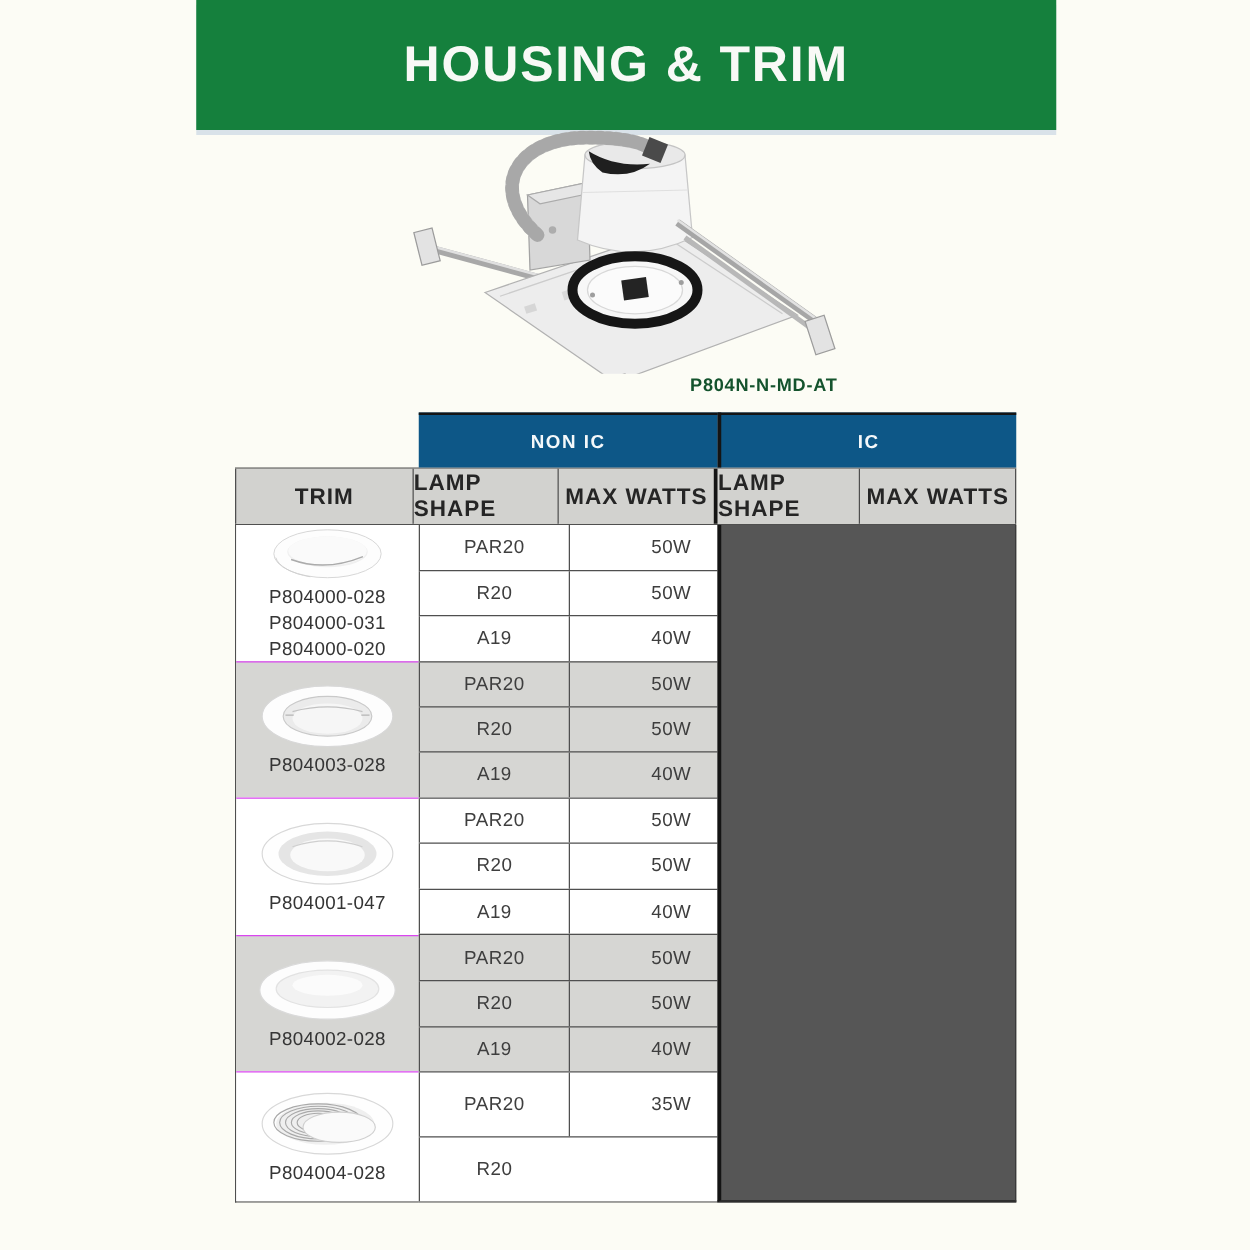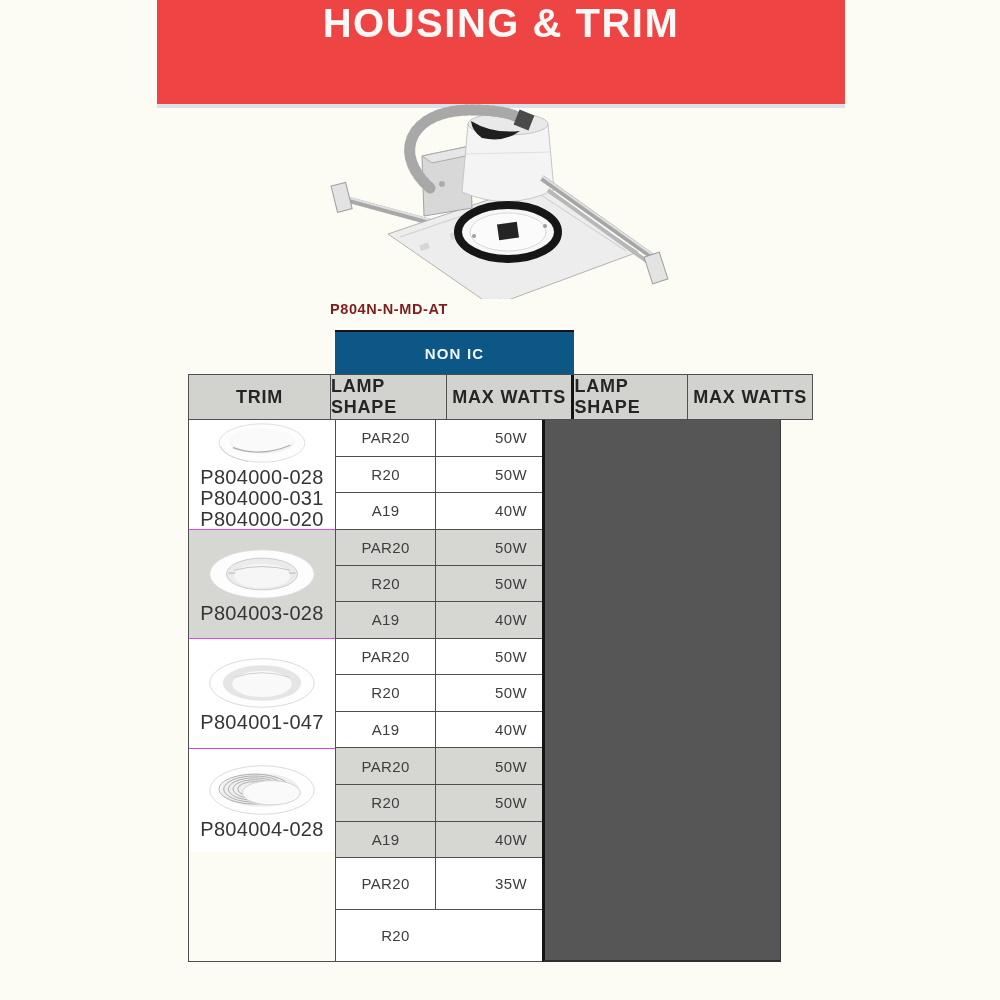--- a/index.html
+++ b/index.html
@@ -1,27 +1,27 @@
 <!DOCTYPE html>
 <html><head>
 <meta charset="utf-8">
 <style>
   * { box-sizing: border-box; margin: 0; padding: 0; }
   html,body { width:1000px; height:1000px; background:#FCFCF5; font-family:"Liberation Sans", sans-serif; position:relative; overflow:hidden; }
 
   
-  .banner { position:absolute; left:157px; top:0; width:688px; height:104px; background:#ef4444;
-            display:flex; flex-direction:column; align-items:center; 
+  .banner { position:absolute; left:157px; top:0; width:688px; height:104px; background:#15803d;
+            display:flex; flex-direction:column; align-items:center; justify-content:center;
             box-shadow:0 4px 0 #D9E2E9; }
   .banner .t { color:#F8F9F6; font-size:40px; font-weight:bold; letter-spacing:1.5px; line-height:46px; }
 
   
   .product-img { position:absolute; left:330px; top:104px; width:340px; height:195px; }
-  .model-label { position:absolute; left:330px; top:301px; width:340px; text-align:left;
-                 font-size:14.5px; font-weight:bold; letter-spacing:0.6px; color:#7f1d1d; }
+  .model-label { position:absolute; left:330px; top:301px; width:340px; text-align:right;
+                 font-size:14.5px; font-weight:bold; letter-spacing:0.6px; color:#14532d; }
 
   
   .tbl { position:absolute; left:188px; top:330px; width:625px; }
   .hdr-row { display:flex; height:44px; }
   .hdr-spacer { width:147px; }
   .hdr-blue { width:239px; background:#0D5787; border-top:2px solid #141414;
               display:flex; align-items:center; justify-content:center;
               color:#F4F8FA; font-weight:bold; font-size:15px; letter-spacing:1.2px; }
   .hdr-blue.ic { border-left:3px solid #141414; }
 
@@ -34,23 +34,23 @@
   .sub-cell.c-watt { width:130px; }
   .sub-cell.ic-b { border-left:3px solid #141414; }
   .sub-cell.last { border-right:1px solid #4F4F4F; }
 
   .body { display:flex; height:542px; }
   .col-trim { width:147px; border-left:1px solid #4F4F4F; border-bottom:1px solid #4F4F4F;
               display:flex; flex-direction:column; }
   .trim-cell { display:flex; flex-direction:column; align-items:center; justify-content:center;
                gap:2px; border-top:1px solid #d946ef; }
   .trim-cell:first-child { border-top:none; }
-  .pn { font-size:20px; color:#353535; letter-spacing:0.3px; line-height:19px; text-align:left; }
-
-  .col-nonic { width:207px; display:flex; flex-direction:column;justify-content:flex-end; }
+  .pn { font-size:15px; color:#353535; letter-spacing:0.3px; line-height:19px; text-align:left; }
+
+  .col-nonic { width:239px; display:flex; flex-direction:column;justify-content:flex-end; }
   .grp { display:flex; flex-direction:column; border-top:1px solid #4F4F4F; }
   .grp:first-child { border-top:none; }
   .dr { flex:1; display:flex; border-top:1px solid #4F4F4F; }
   .dr:first-child { border-top:none; }
   .dc { display:flex; align-items:center; justify-content:center; font-size:15px; color:#3E3E3E;
         letter-spacing:0.4px; border-left:1px solid #4F4F4F; }
   .dc.lamp { width:120px; }
   .dc.watt { width:119px;padding-left:44px; }
   .col-nonic { border-bottom:1px solid #4F4F4F; }
 
@@ -111,20 +111,21 @@
   <circle cx="144" cy="132" r="2" fill="#9E9E9E"></circle>
 </svg>
 
 <div class="model-label">P804N-N-MD-AT</div>
 
 <div class="tbl">
 
   <div class="hdr-row">
     <div class="hdr-spacer"></div>
     <div class="hdr-blue">NON IC</div>
+    <div class="hdr-blue ic">IC</div>
   </div>
 
   <div class="sub-row">
     <div class="sub-cell c-trim">TRIM</div>
     <div class="sub-cell c-lamp">LAMP SHAPE</div>
     <div class="sub-cell c-watt">MAX WATTS</div>
     <div class="sub-cell c-lamp ic-b">LAMP SHAPE</div>
     <div class="sub-cell c-watt last">MAX WATTS</div>
   </div>
 
@@ -159,20 +160,28 @@
       <div class="trim-cell bg-w h110">
         <svg class="trim-svg" width="118" height="56" viewBox="0 0 120 60">
           <ellipse cx="60" cy="30" rx="56" ry="26" fill="#FEFEFE" stroke="#D8D8D8"></ellipse>
           <ellipse cx="60" cy="30" rx="42" ry="19" fill="#E5E5E5"></ellipse>
           <ellipse cx="60" cy="31" rx="32" ry="14" fill="#F9F9F9"></ellipse>
           <path d="M30 24 Q60 14 90 24" fill="none" stroke="#CFCFCF"></path>
         </svg>
         <div class="pn">P804001-047</div>
       </div>
 
+      <div class="trim-cell bg-g h110">
+        <svg class="trim-svg" width="118" height="56" viewBox="0 0 120 60">
+          <ellipse cx="60" cy="30" rx="58" ry="25" fill="#FDFDFD" stroke="#DADADA"></ellipse>
+          <ellipse cx="60" cy="29" rx="44" ry="16" fill="#F2F2F2" stroke="#E2E2E2"></ellipse>
+          <ellipse cx="60" cy="26" rx="30" ry="9" fill="#FBFBFB"></ellipse>
+        </svg>
+        <div class="pn">P804002-028</div>
+      </div>
 
       <div class="trim-cell bg-w h104">
         <svg class="trim-svg" width="118" height="56" viewBox="0 0 120 60">
           <ellipse cx="60" cy="30" rx="56" ry="26" fill="#FEFEFE" stroke="#D8D8D8"></ellipse>
           <ellipse cx="58" cy="30" rx="42" ry="18" fill="#EFEFEF"></ellipse>
           <ellipse cx="52" cy="29" rx="38" ry="16" fill="none" stroke="#A9A9A9"></ellipse>
           <ellipse cx="52" cy="29" rx="33" ry="14" fill="none" stroke="#A9A9A9"></ellipse>
           <ellipse cx="52" cy="29" rx="28" ry="12" fill="none" stroke="#A9A9A9"></ellipse>
           <ellipse cx="52" cy="29" rx="23" ry="10" fill="none" stroke="#A9A9A9"></ellipse>
           <ellipse cx="52" cy="29" rx="18" ry="8" fill="none" stroke="#A9A9A9"></ellipse>

